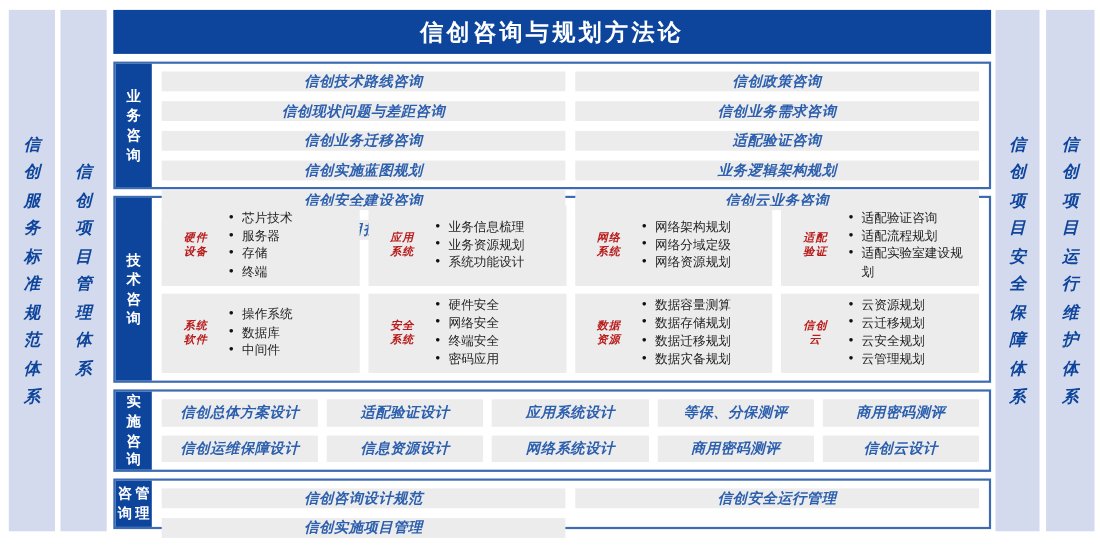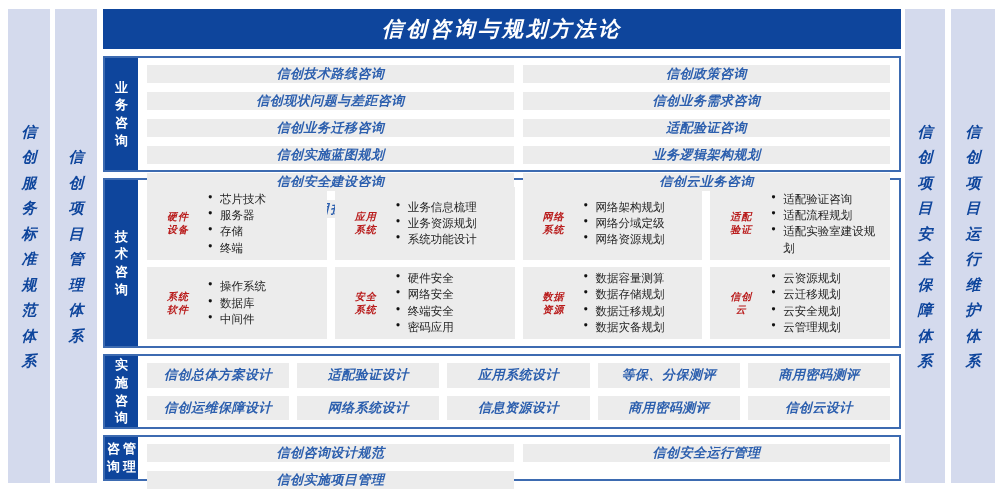--- a/index.html
+++ b/index.html
@@ -19,21 +19,21 @@
     width:1em;word-break:break-all;text-align:center;
     font-size:15px;line-height:1.7;font-weight:bold;font-style:italic;
     color:#0e459c;
   }
   .main{position:absolute;left:103px;top:9px;width:798px;}
   .hdr{
     height:40px;background:#0e459c;margin-bottom:7px;
     display:flex;align-items:center;justify-content:center;
   }
   .hdr-title{
-    color:#ffffff;font-size:21px;font-weight:bold;font-style:italic;letter-spacing:3px;
+    color:#ffffff;font-size:21px;font-weight:bold;letter-spacing:3px;
   }
   .sec{
     border:2px solid #3d6bb1;background:#ffffff;display:flex;margin-bottom:6px;
     box-sizing:border-box;
   }
   .sec-business{height:116px}
   .sec-technical{height:170px}
   .sec-implementation{height:75px}
   .sec-management{height:46px;margin-bottom:0}
   .sec-label{
@@ -182,22 +182,22 @@
         <div class="sec-label">
           <div class="label-col">实施咨询</div>
         </div>
         <div class="sec-content grid-c5">
           <div class="btn">信创总体方案设计</div>
           <div class="btn">适配验证设计</div>
           <div class="btn">应用系统设计</div>
           <div class="btn">等保、分保测评</div>
           <div class="btn">商用密码测评</div>
           <div class="btn">信创运维保障设计</div>
+          <div class="btn">信息资源设计</div>
           <div class="btn">网络系统设计</div>
-          <div class="btn">信息资源设计</div>
           <div class="btn">商用密码测评</div>
           <div class="btn">信创云设计</div>
         </div>
       </div>
       <div class="sec sec-management">
         <div class="sec-label">
           <div class="label-col">咨询</div>
           <div class="label-col">管理</div>
         </div>
         <div class="sec-content grid-c4">

